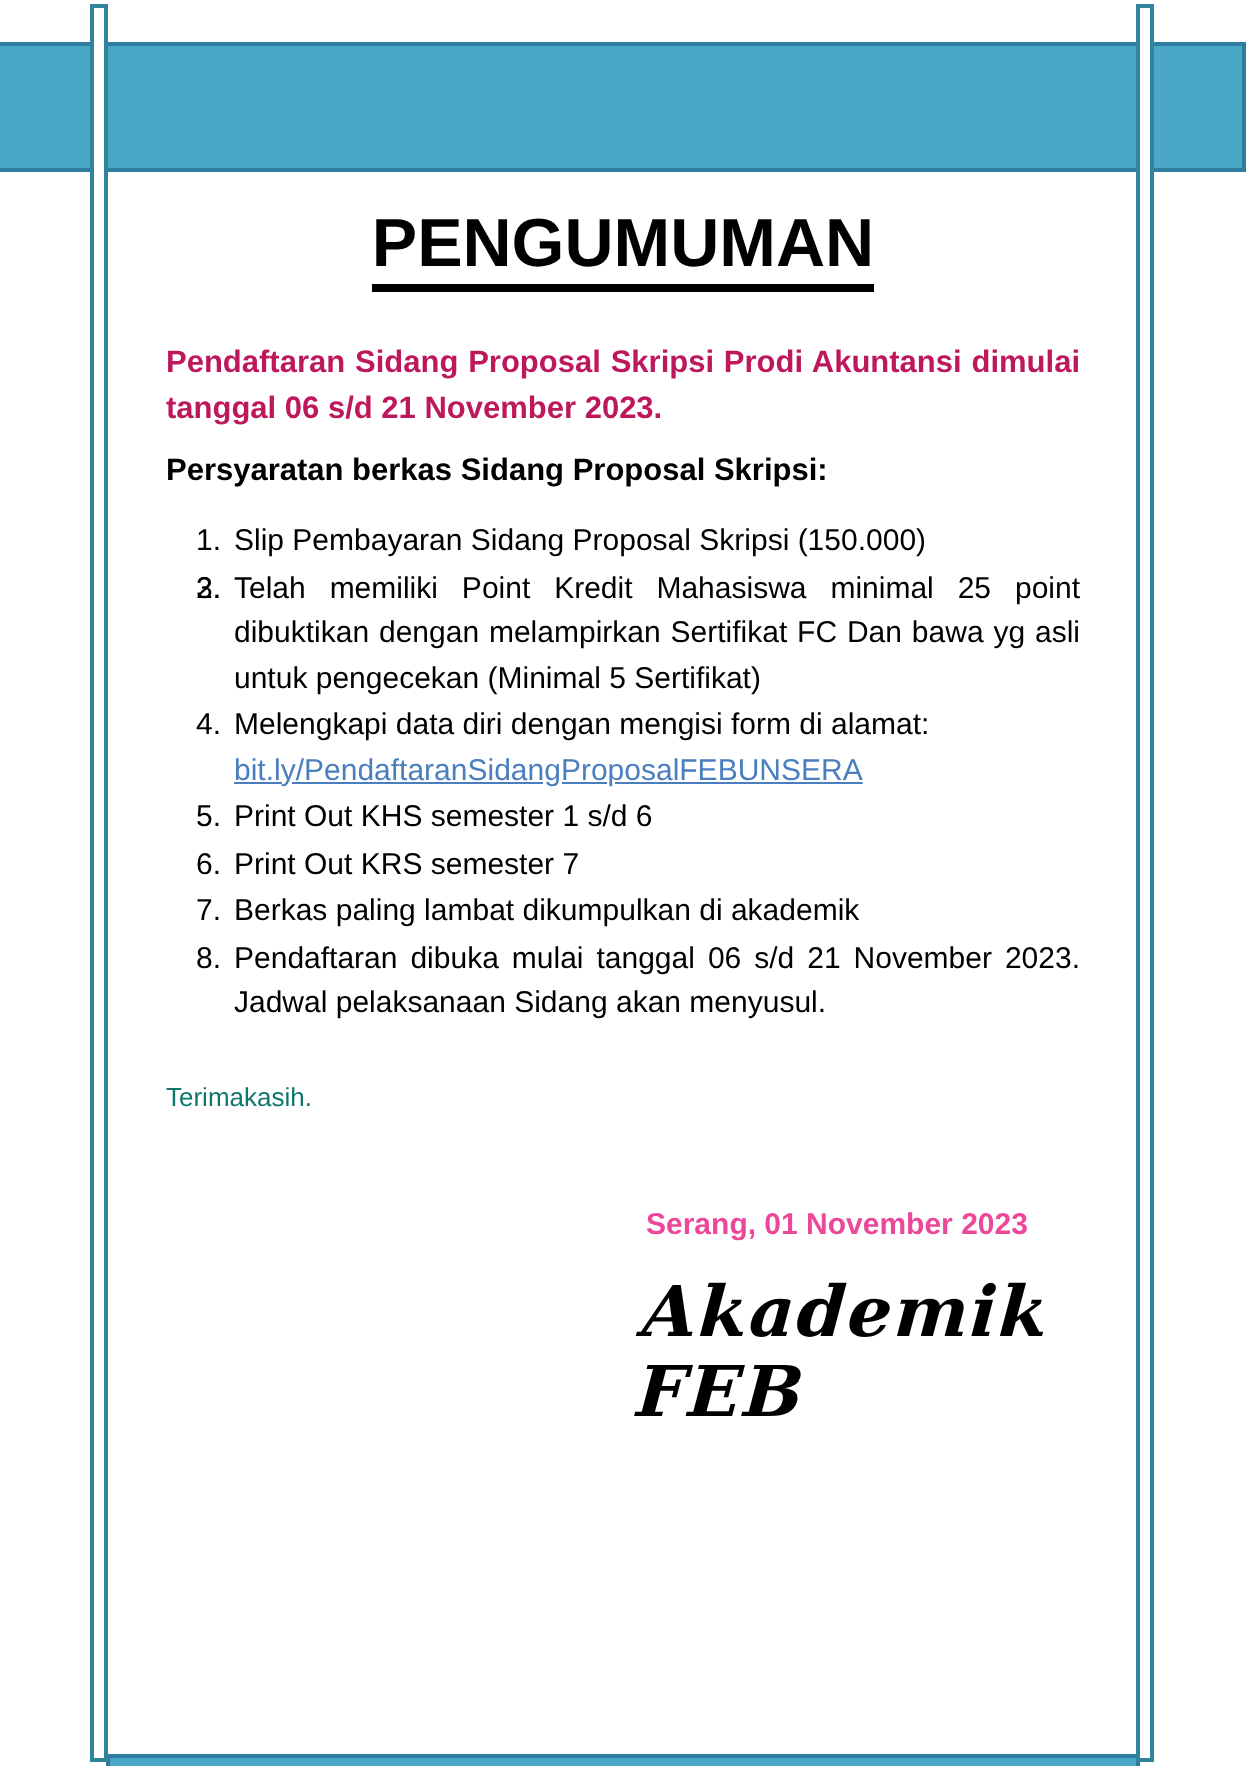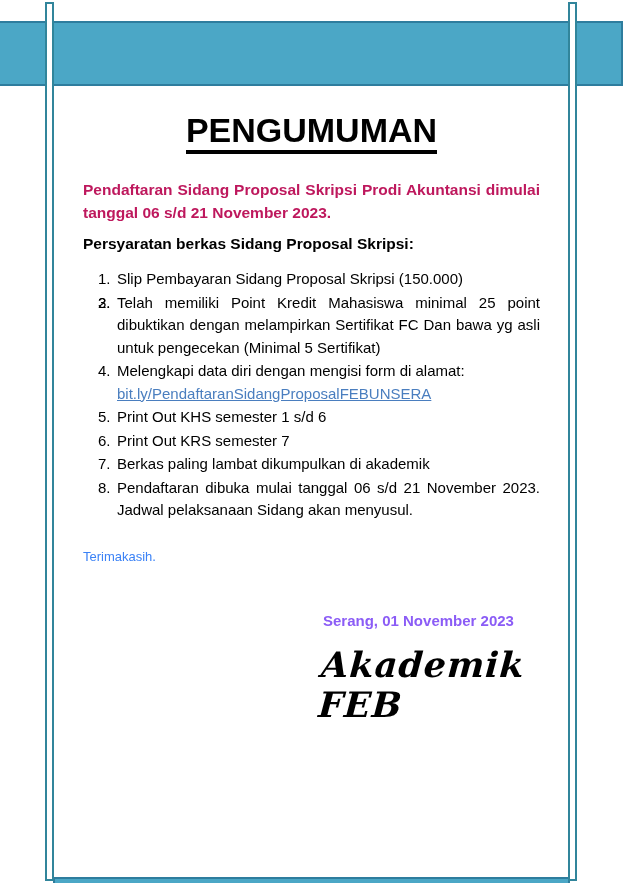--- a/index.html
+++ b/index.html
@@ -36,21 +36,21 @@
     position: absolute; top: 2px; height: 879px;
     width: 9px; background: #ffffff;
     border: 2px solid #31859B;
     z-index: 2;
   }
   .v-bar.left  { left: 45px; }
   .v-bar.right { left: 568px; }
 
   
   .content {
-    position: absolute; left: 83px; top: 16px;
+    position: absolute; left: 83px; top: 8px;
     width: 457px; z-index: 3;
     font-size: 15px; line-height: 22px;
   }
   .title-wrap { padding-top: 97px; text-align: center; }
   .doc-title {
     display: inline-block;
     font-size: 34px; line-height: 34px;
     font-weight: bold; color: #000;
     border-bottom: 4px solid #000;
     padding-bottom: 3px;
@@ -78,24 +78,24 @@
     text-align: justify;
     color: #000;
   }
   .li-num { position: absolute; left: 15px; text-align: left; }
   a.req-link {
     font-weight: normal;
     color: var(--link);
     text-decoration: underline;
     cursor: pointer;
   }
-  .thanks { margin-top: 27px; font-size: 13px; line-height: 16px; color: #3b82f6; }
+  .thanks { margin-top: 27px; font-size: 13px; line-height: 16px; color: #0f766e; }
   .place-date {
     margin-top: 45px; margin-left: 240px;
-    font-weight: bold; font-size: 15px; color: #8b5cf6;
+    font-weight: bold; font-size: 15px; color: #ec4899;
   }
   .signature {
     margin-top: 13px; margin-left: 237px;
     font-family: "DejaVu Serif", serif;
     font-style: italic; font-weight: bold;
     font-size: 35px; line-height: 40px;
     color: #000;
     transform: skewX(-4deg);
     letter-spacing: 1px;
   }

